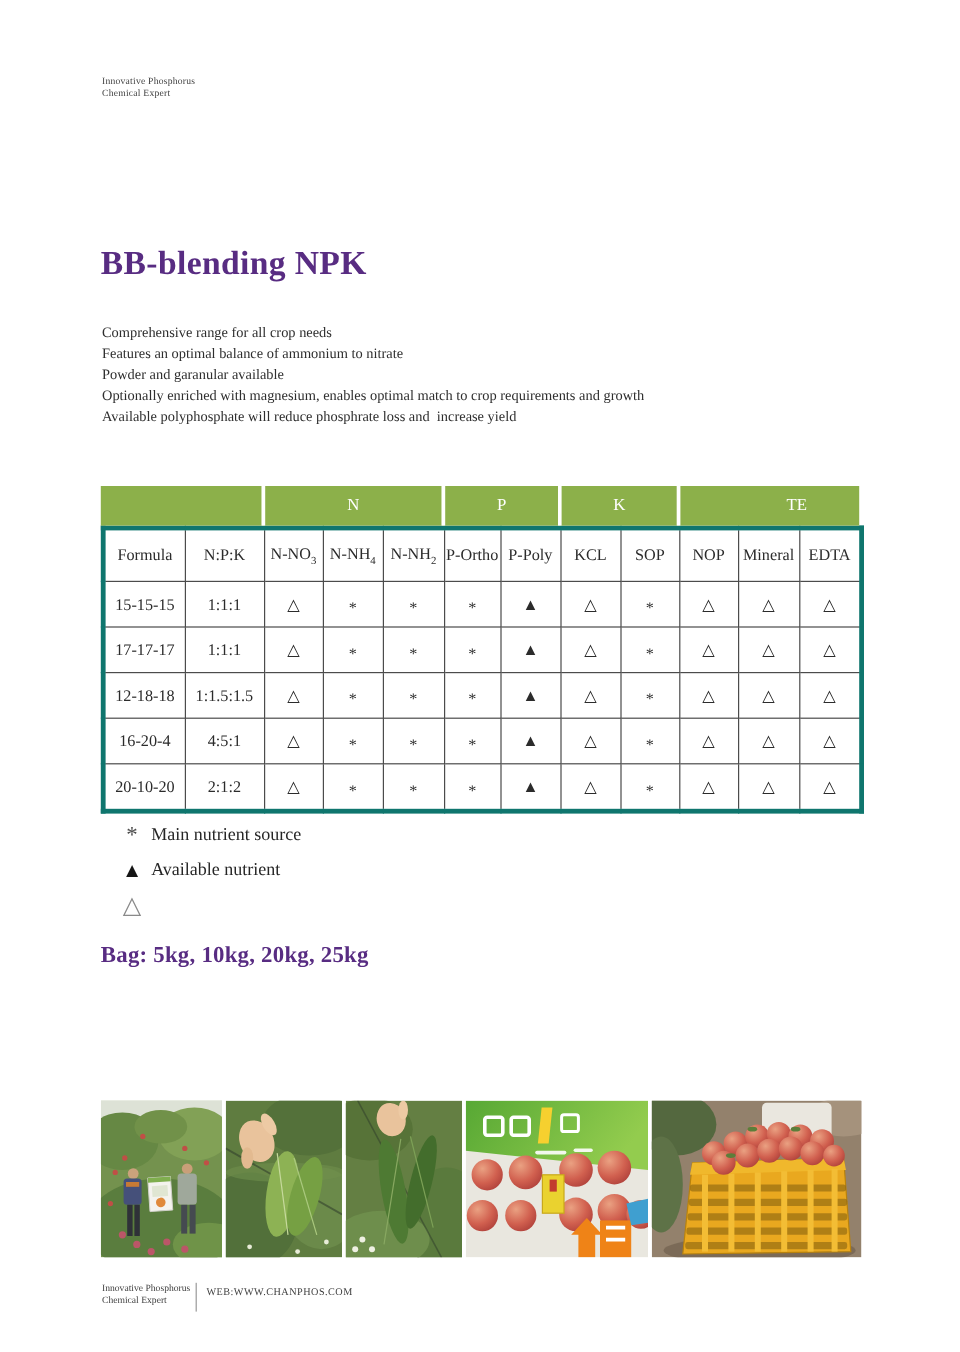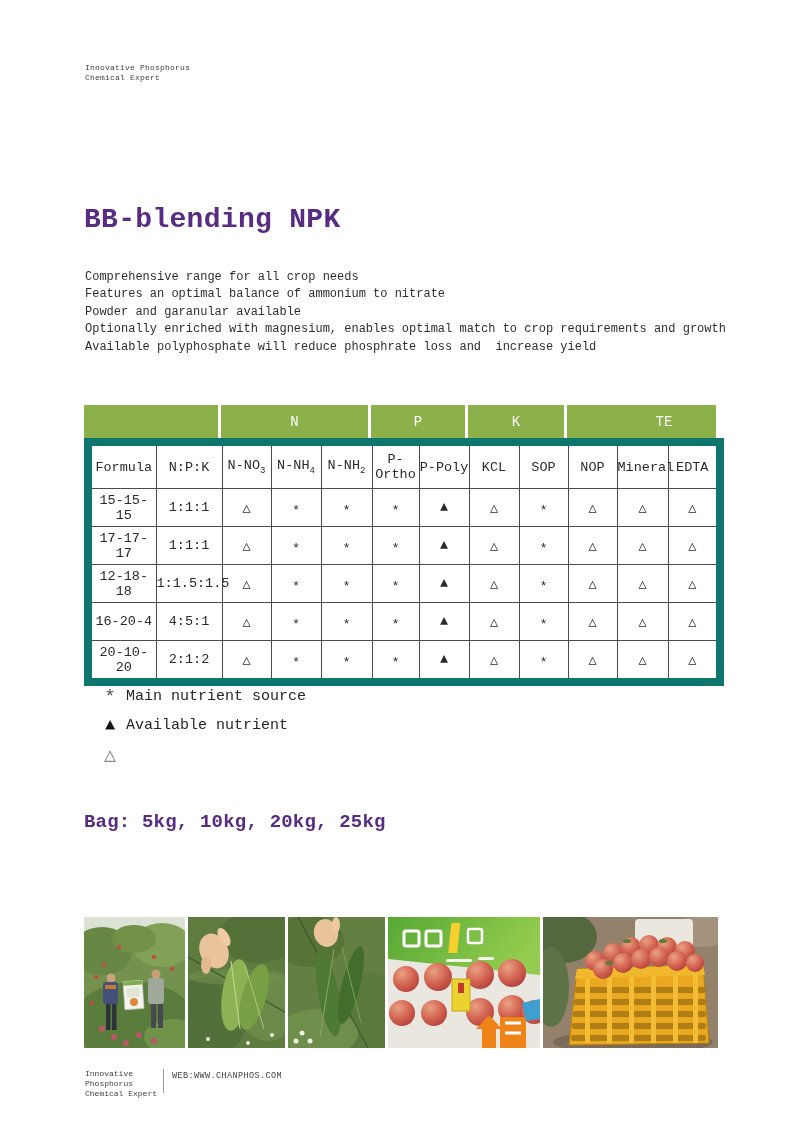--- a/index.html
+++ b/index.html
@@ -1,56 +1,56 @@
 <!DOCTYPE html>
 <html><head>
 <meta charset="utf-8">
 <style>
   html,body { margin:0; padding:0; background:#ffffff; }
   .page {
     position:relative; width:748px; height:1127px; background:#ffffff;
-    font-family:Liberation Mono, monospace; overflow:hidden;
+    font-family:Liberation Serif, serif; overflow:hidden;
     color:#303030;
   }
 
   
   .brand-top { position:absolute; left:85px; top:63px; font-size:8px; line-height:10px; color:#3f3f3f; letter-spacing:.2px; }
 
   
   .title { position:absolute; left:84px; top:204px; font-size:28px; font-weight:bold; color:#582c82; letter-spacing:.3px; }
 
   
   .features { position:absolute; left:85px; top:269px; font-size:12px; line-height:17.4px; color:#2e2e2e; }
   .features div { white-space:pre; }
 
   
   .table-wrap { position:absolute; left:84px; top:405px; width:634px; }
   .green-band { display:grid; grid-template-columns:68px 66px 49px 50px 51px 47px 50px 50px 49px 49px 51px 52px; height:33px; }
   .band-cell { background:#8cb04a; color:#ffffff; font-size:14px; display:flex; align-items:center; justify-content:center; box-sizing:border-box; }
   .band-cell + .band-cell { border-left:3px solid #ffffff; }
-  table.npk { border-collapse:collapse; table-layout:fixed; width:632px; border:8px solid #0f766e; }
+  table.npk { border-collapse:collapse; table-layout:fixed; width:632px; border:4px solid #0f766e; }
   table.npk th, table.npk td { border:1px solid #4b4b4b; text-align:center; vertical-align:middle; padding:0; font-weight:normal; color:#2b2b2b; }
   table.npk thead th { height:42px; font-size:13.5px; }
   table.npk tbody td { height:37px; font-size:13.5px; }
   table.npk sub { font-size:9px; }
   .sym-open   { color:#9b9b9b; font-size:14px; }
   .sym-star   { color:#4f4f4f; font-size:17px; }
   .sym-filled { color:#151515; font-size:12px; }
   td.sym-star span { position:relative; top:3px; display:inline-block; }
 
   
   .legend { position:absolute; left:97px; top:682px; color:#262626; font-size:15px; }
   .legend-item { display:flex; align-items:center; height:29px; }
   .legend-sym { width:26px; text-align:center; margin-right:3px; }
   .legend-sym.sym-star { font-size:19px; }
   .legend-sym.sym-filled { font-size:17px; }
   .legend-sym.sym-open { font-size:20px; color:#8a8a8a; }
 
   
-  .bag { position:absolute; left:84px; top:811px; font-size:19px; font-weight:bold; color:#582c82; letter-spacing:.2px; }
+  .bag { position:absolute; left:84px; top:786px; font-size:19px; font-weight:bold; color:#582c82; letter-spacing:.2px; }
 
   
   .photos { position:absolute; left:84px; top:917px; display:flex; gap:3px; }
   .photo { height:131px; overflow:hidden; }
   .photo svg { display:block; width:100%; height:100%; }
   .p1 { width:101px; } .p2 { width:97px; } .p3 { width:97px; } .p4 { width:152px; } .p5 { width:175px; }
 
   
   .footer { position:absolute; left:85px; top:1069px; display:flex; align-items:flex-start; }
   .footer-brand { font-size:8px; line-height:10px; color:#3f3f3f; width:76px; }

